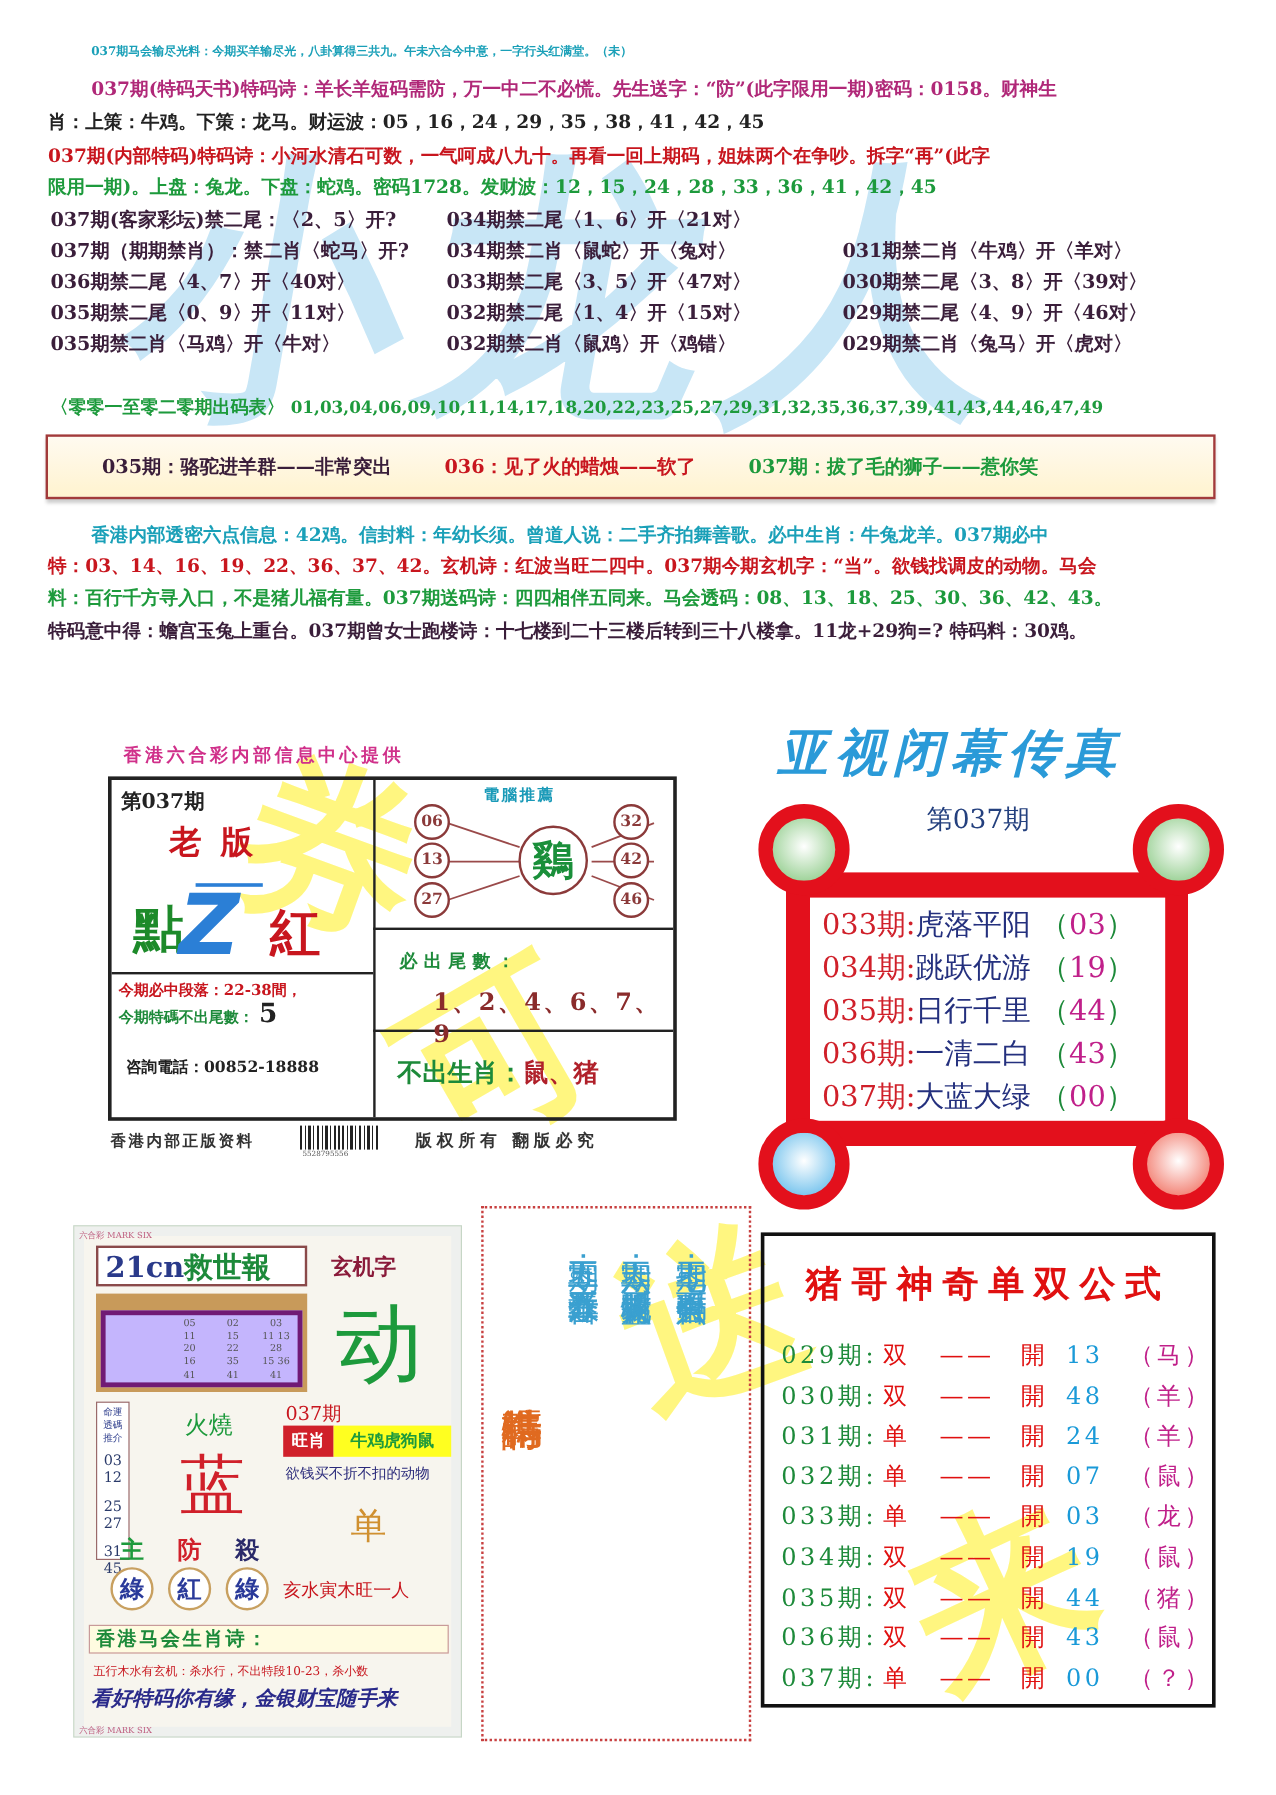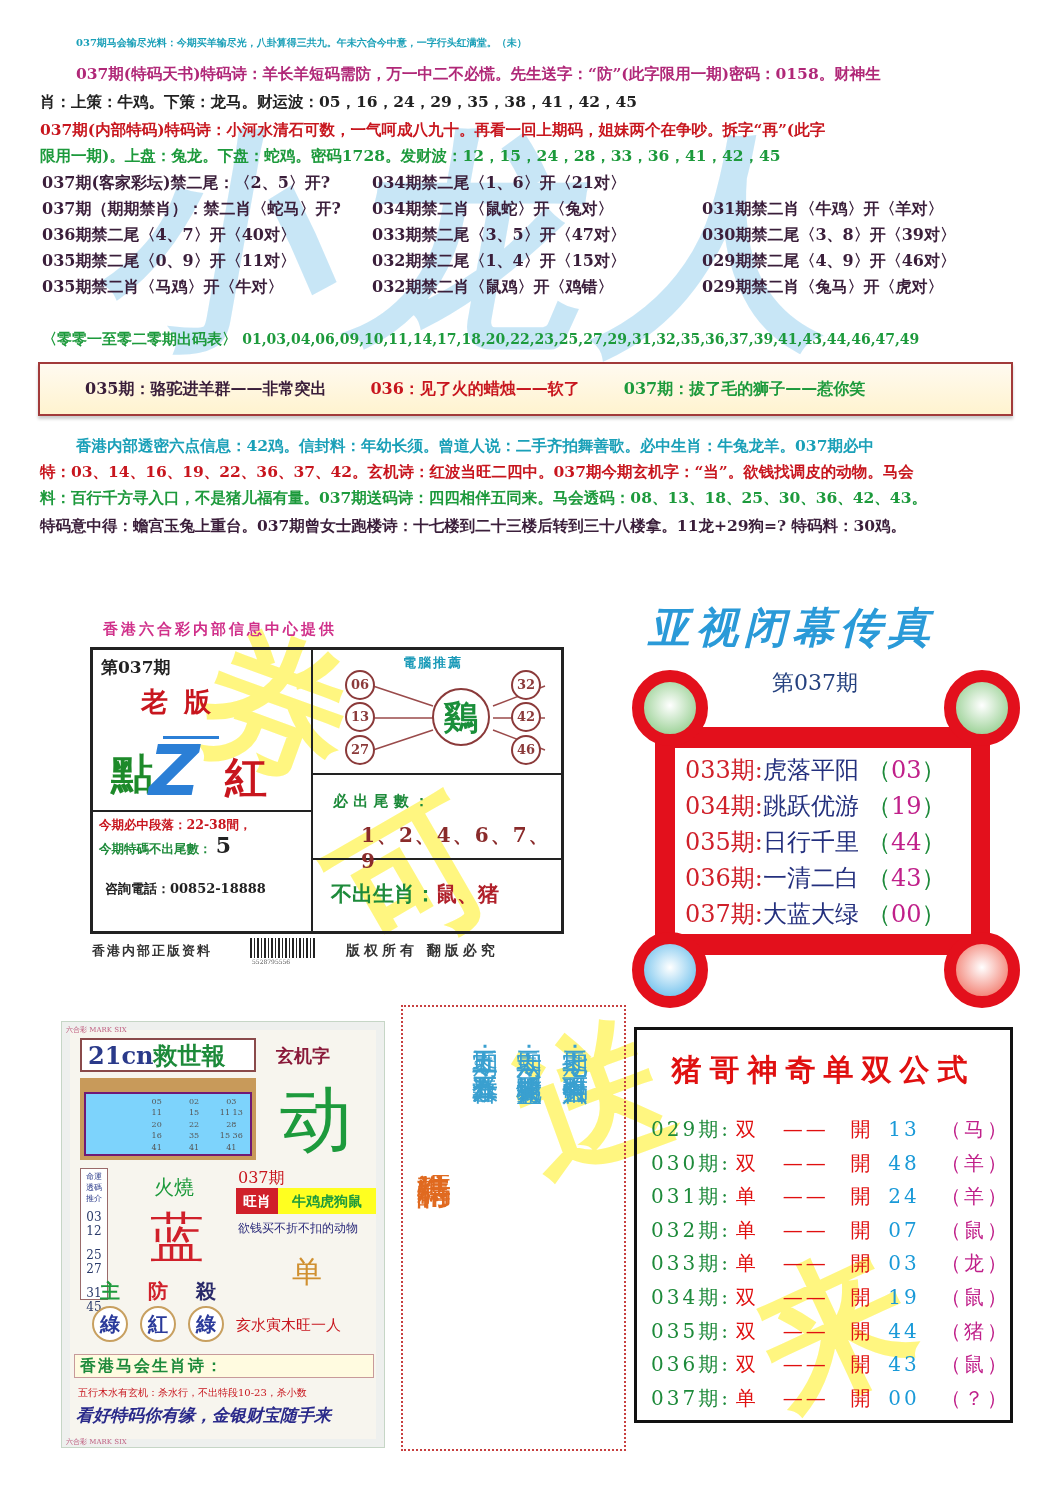--- a/index.html
+++ b/index.html
@@ -179,21 +179,21 @@
 </div>
 
 <div class="bx21">
   <div class="abs" style="left:10px;top:8px;width:176px;height:34px;border:2px solid #8a4a4a;background:#fff"></div>
   <div class="abs" style="left:18px;top:10px;font-size:24px;font-weight:bold">
     <span style="color:#2a3a8a">21cn</span><span style="color:#1d8a3a;font-family:'DejaVu Sans',sans-serif">救世報</span>
   </div>
   <div class="abs" style="left:206px;top:14px;font-size:18px;font-weight:bold;color:#8a1a3a">玄机字</div>
   <div class="abs" style="left:210px;top:42px;font-size:72px;color:#1d9a3c;font-family:'DejaVu Sans',sans-serif">动</div>
   <div class="abs" style="left:10px;top:48px;width:176px;height:82px;background:#c89a5a;padding:14px 4px 4px 4px">
-    <div style="background:#7dd3fc;width:100%;height:100%;border:2px solid #701a75;display:grid;grid-template-columns:52px 1fr 1fr 1fr;font-size:8px;color:#555;text-align:center">
+    <div style="background:#c4b5fd;width:100%;height:100%;border:4px solid #701a75;display:grid;grid-template-columns:52px 1fr 1fr 1fr;font-size:8px;color:#555;text-align:center">
       <span></span>
         <span></span>
         <span></span>
         <span></span>
       <span></span>
         <span>05</span>
         <span>02</span>
         <span>03</span>
       <span></span>
         <span>11</span>

